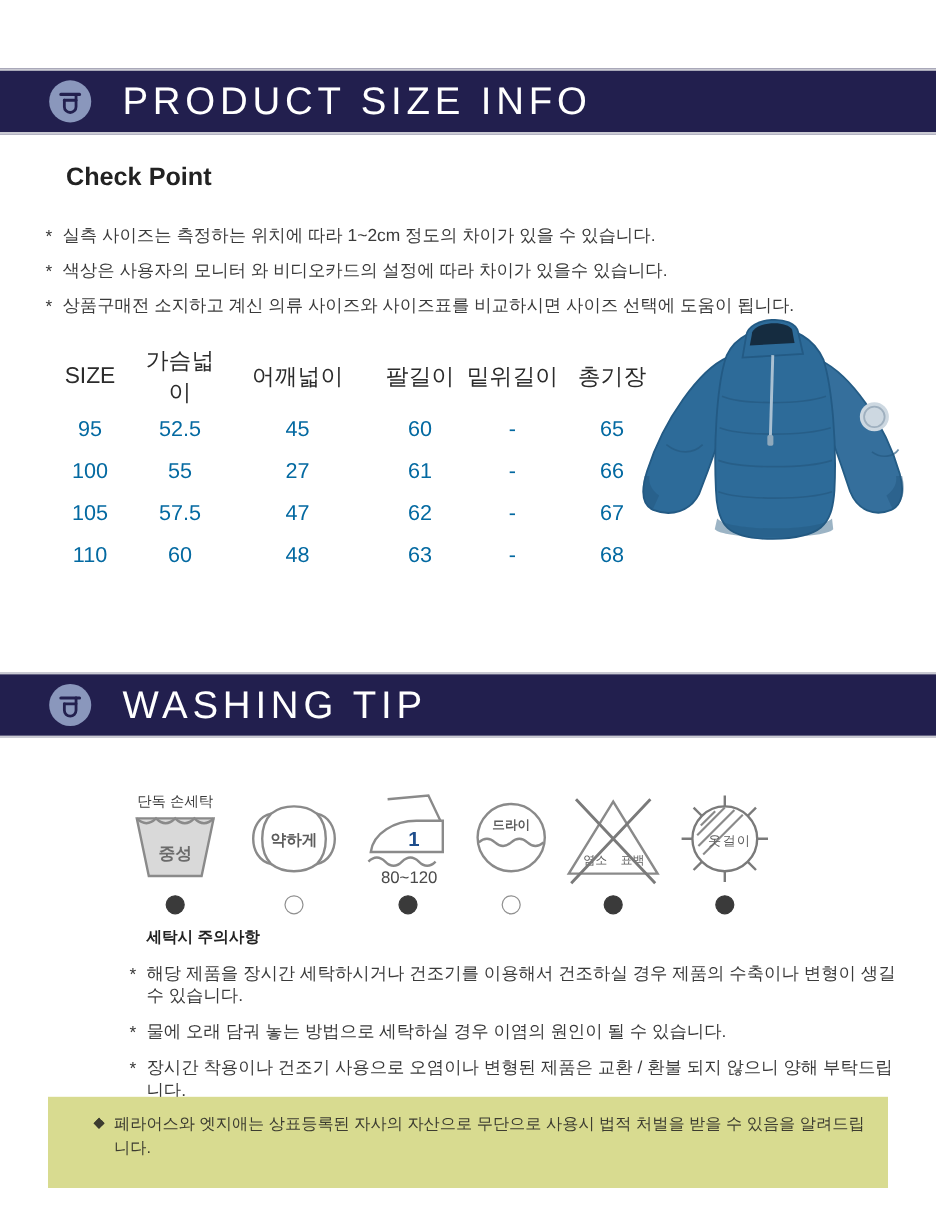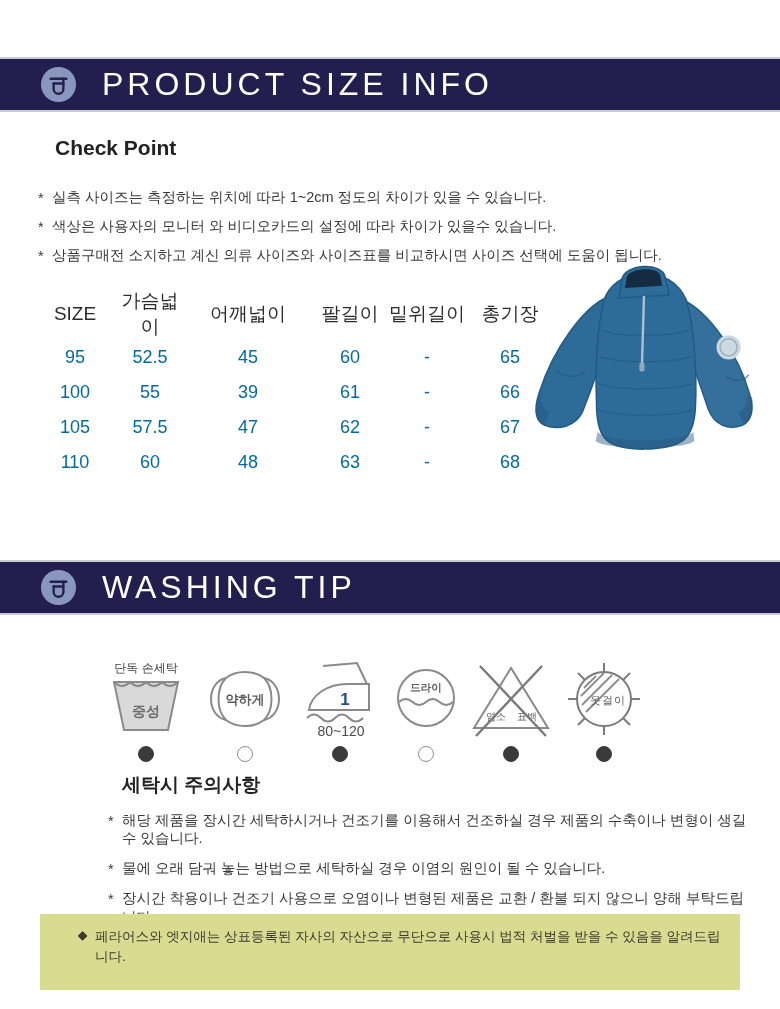--- a/index.html
+++ b/index.html
@@ -35,21 +35,21 @@
 
   
   .wash-row { position:absolute; left:98px; top:658px; width:548px; display:flex; justify-content:space-between; }
   .wash-item { display:flex; flex-direction:column; align-items:center; }
   .wash-item svg { display:block; }
   .dot { width:16px; height:16px; border-radius:50%; border:1.5px solid #8f8f8f; background:#fff; margin-top:6px; }
   .dot.filled { background:#3a3a3a; border-color:#3a3a3a; }
 
   
   .care { position:absolute; left:108px; top:772px; width:650px; }
-  .care h3 { font-size:19px; color:#222; font-weight:700; margin-left:14px; margin-bottom:13px; }
+  .care h3 { font-size:13px; color:#222; font-weight:700; margin-left:14px; margin-bottom:13px; }
   .care .bullet-item { margin-bottom:12px; }
 
   
   .notice { position:absolute; left:40px; top:914px; width:700px; min-height:76px;
             background:#d8db90; padding:13px 18px 12px 38px; }
   .notice .notice-item { position:relative; padding-left:17px; font-size:13.5px; color:#3c3c30; line-height:1.45; }
   .notice .notice-item .diamond { position:absolute; left:0; top:0; font-size:12px; color:#3c3c30; }
 
   .icon-label { font-family:"Liberation Sans","DejaVu Sans",sans-serif; }
 </style>
@@ -104,21 +104,21 @@
         <td>95</td>
         <td>52.5</td>
         <td>45</td>
         <td>60</td>
         <td>-</td>
         <td>65</td>
       </tr>
       <tr>
         <td>100</td>
         <td>55</td>
-        <td>39</td>
+        <td>27</td>
         <td>61</td>
         <td>-</td>
         <td>66</td>
       </tr>
       <tr>
         <td>105</td>
         <td>57.5</td>
         <td>47</td>
         <td>62</td>
         <td>-</td>

